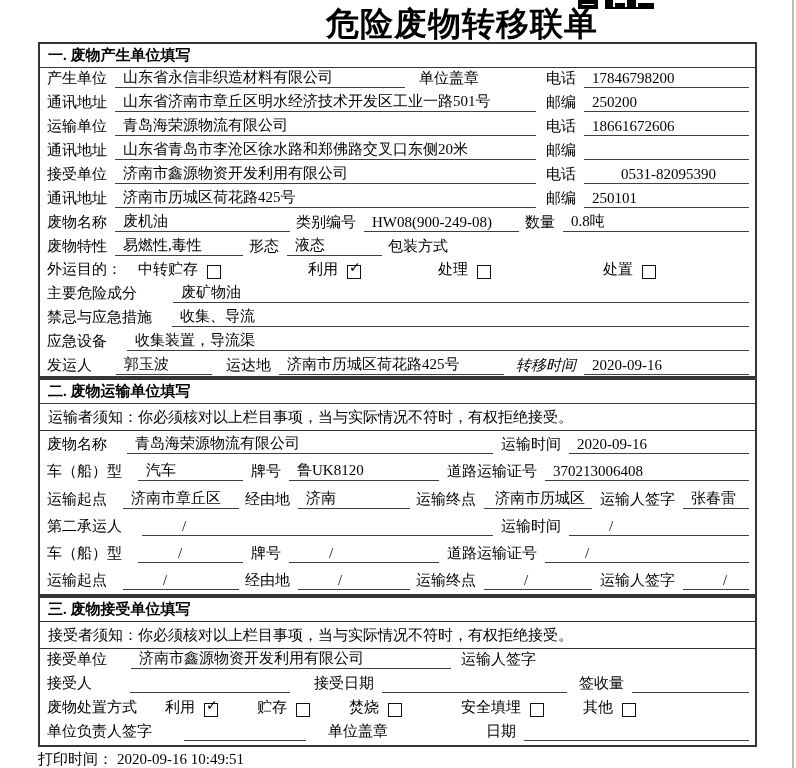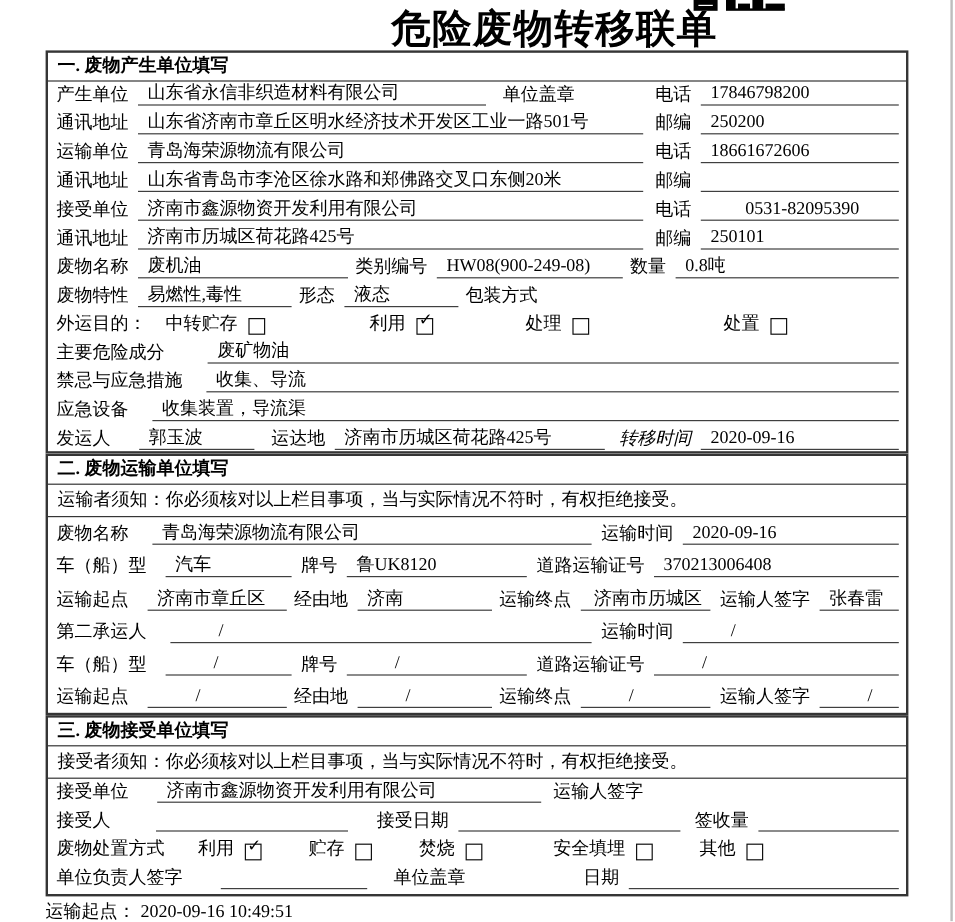--- a/index.html
+++ b/index.html
@@ -269,17 +269,17 @@
           <span class="val" style="width: 122px; margin-left: 24px;"></span>
           <span class="txt" style="margin-left: 22px;">单位盖章</span>
           <span class="spring"></span>
           <span class="lbl">日期</span>
           <span class="val" style="width: 225px;"></span>
         </div>
       </div>
   </section>
 
   <div class="footer">
-    <span>运输起点：</span><span class="num">2020-09-16 10:49:51</span>
+    <span>打印时间：</span><span class="num">2020-09-16 10:49:51</span>
   </div>
 
   <div class="page-edge"></div>
 </div>
 
 </body></html>

